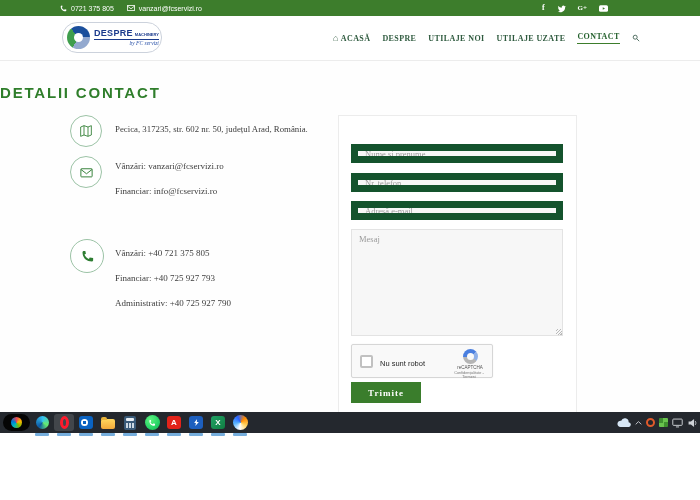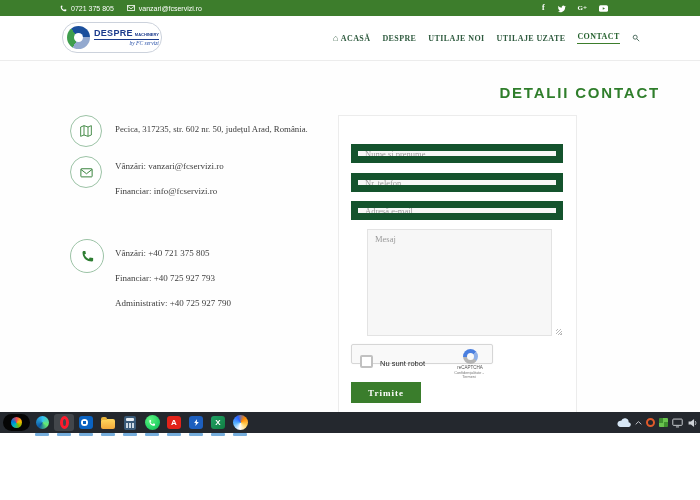--- a/index.html
+++ b/index.html
@@ -30,21 +30,21 @@
   .logo-tag{font-style:italic;color:#2a52a8;font-size:5.5px;text-align:right;margin-top:1px;}
 
   .menu{position:absolute;left:333px;top:0;height:44px;display:flex;align-items:center;gap:12px;}
   .menu-item{font-family:"Liberation Serif",serif;font-weight:bold;font-size:8px;letter-spacing:.4px;
              color:#2e5a3e;cursor:pointer;white-space:nowrap;text-align:center;}
   .menu-item.active{color:#26622f;border-bottom:1px solid #3d7d2c;padding-bottom:2px;}
   .home-glyph{font-size:9px;margin-right:2px;}
 
   
   .content{position:absolute;left:0;top:60px;width:700px;height:352px;background:#fefefe;}
-  .page-title{position:absolute;left:0;top:24px;width:660px;text-align:right;
+  .page-title{position:absolute;left:0;top:24px;width:660px;text-align:left;
               font-family:"Liberation Sans",sans-serif;font-weight:bold;font-size:15px;
               letter-spacing:1.8px;color:#2f7e2b;}
 
   .circle-icon{position:absolute;border:1px solid #9cc3a6;border-radius:50%;
                display:flex;align-items:center;justify-content:center;background:#fff;}
   .ci-map{left:70px;top:55px;width:30px;height:30px;}
   .ci-mail{left:70px;top:96px;width:30px;height:30px;}
   .ci-phone{left:70px;top:179px;width:32px;height:32px;}
 
   .addr-text{position:absolute;left:115px;top:64px;font-size:8.8px;color:#3d3d3d;white-space:nowrap;}
@@ -53,27 +53,27 @@
   .info-line{margin:0 0 14px 0;font-size:9px;color:#3d3d3d;line-height:11px;white-space:nowrap;}
 
   
   .form-panel{position:absolute;left:338px;top:55px;width:239px;height:310px;
               border:1px solid #ececec;background:#fff;box-sizing:border-box;}
   .f-input{position:absolute;left:12px;width:212px;height:19px;box-sizing:border-box;
            background:#f7f7f7;border:7px solid #14532d;font-family:"Liberation Serif",serif;
            font-size:8.5px;color:#444;padding:0 7px;outline:none;}
   .f-input::placeholder,.f-area::placeholder{color:#9a9a9a;opacity:1;}
   .fi-name{top:28px;} .fi-phone{top:57px;} .fi-email{top:85px;}
-  .f-area{position:absolute;left:12px;top:113px;width:185px;height:107px;box-sizing:border-box;
+  .f-area{position:absolute;left:12px;top:113px;width:212px;height:107px;box-sizing:border-box;
           background:#f7f7f7;border:1px solid #e3e3e3;font-family:"Liberation Serif",serif;
-          font-size:8.5px;color:#444;padding:4px 7px;resize:none;outline:none;margin-left:16px;}
+          font-size:8.5px;color:#444;padding:4px 7px;resize:none;outline:none;}
   .resize-grip{position:absolute;left:217px;top:213px;width:6px;height:6px;
           background:repeating-linear-gradient(135deg,transparent 0 1px,#b9b9b9 1px 2px);}
 
-  .captcha{position:absolute;left:12px;top:228px;width:142px;height:20px;box-sizing:border-box;
+  .captcha{position:absolute;left:12px;top:228px;width:142px;height:34px;box-sizing:border-box;
            background:#f9f9f9;border:1px solid #d6d6d6;border-radius:2px;box-shadow:0 0 2px rgba(0,0,0,.05);}
   .captcha-box{position:absolute;left:8px;top:10px;width:13px;height:13px;background:#fff;
                border:2px solid #c1c1c1;border-radius:2px;box-sizing:border-box;cursor:pointer;}
   .captcha-label{position:absolute;left:28px;top:14px;font-family:"Liberation Sans",sans-serif;
                  font-size:7.5px;color:#282828;}
   .captcha-logo{position:absolute;right:14px;top:4px;width:15px;height:15px;border-radius:50%;
                 background:conic-gradient(from -90deg,#4a7fe0 0 140deg,#8fb0e8 140deg 215deg,#b5b5b5 215deg 360deg);}
   .captcha-logo:after{content:"";position:absolute;left:4px;top:4px;width:7px;height:7px;border-radius:50%;background:#f9f9f9;}
   .captcha-brand{position:absolute;right:4px;top:20px;width:36px;text-align:center;
                  font-family:"Liberation Sans",sans-serif;font-size:4.5px;color:#555;}

